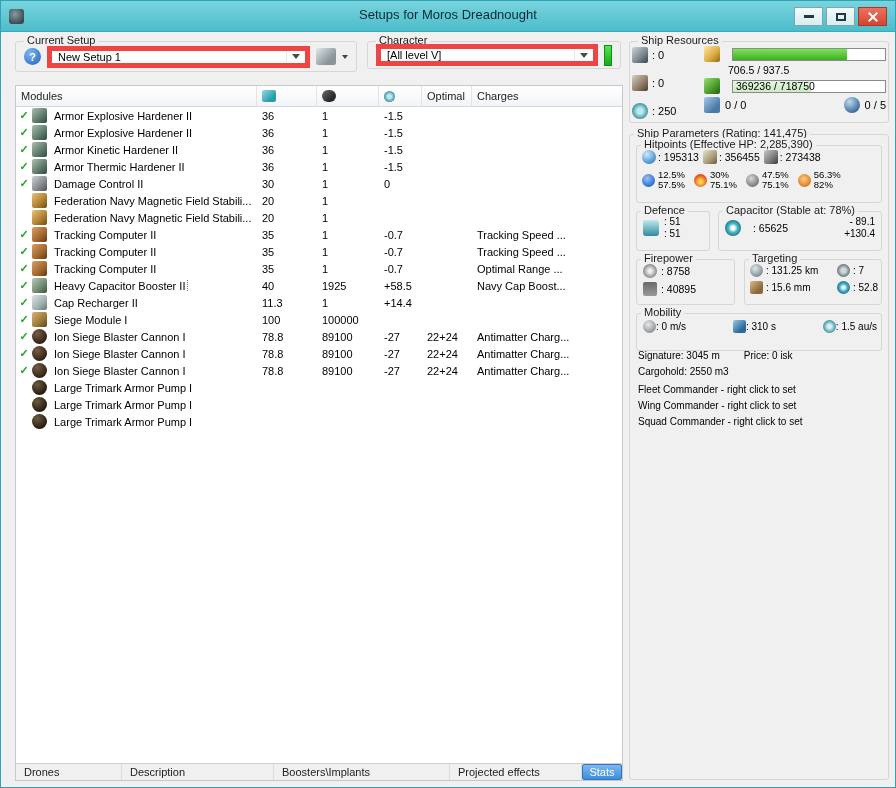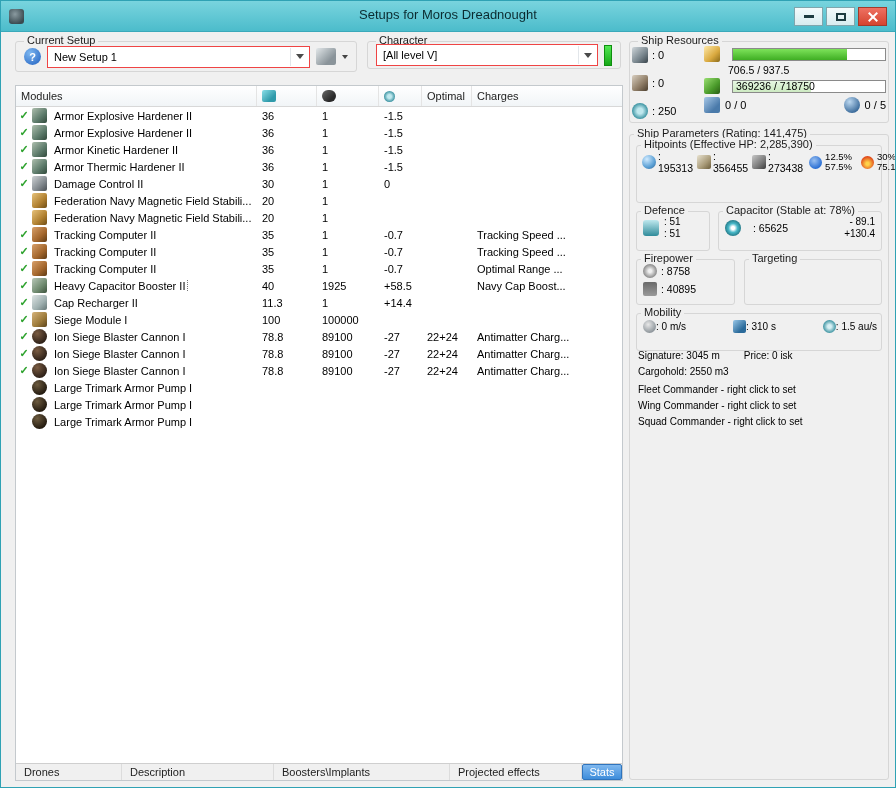--- a/index.html
+++ b/index.html
@@ -21,21 +21,21 @@
   .glyph-close::after{transform:rotate(-45deg);}
 
   .content{position:absolute;top:30px;left:0;right:0;bottom:0;}
 
   
   .gb{position:absolute;border:1px solid #d6d6d6;border-radius:3px;box-sizing:border-box;}
   .gb-label{position:absolute;top:-8px;left:8px;background:#f0f0f0;padding:0 3px;font-size:11px;color:#1a1a1a;white-space:nowrap;}
   .gb-content{position:absolute;left:1px;right:1px;top:1px;bottom:1px;display:flex;align-items:center;padding:0 7px;gap:6px;box-sizing:border-box;}
 
   
-  .combo{position:relative;height:22px;background:#fff;border:1px solid #ef4444;display:flex;align-items:center;font-size:11px;padding-left:6px;box-sizing:border-box;color:#000;}
+  .combo{position:relative;height:22px;background:#fff;border:5px solid #ef4444;display:flex;align-items:center;font-size:11px;padding-left:6px;box-sizing:border-box;color:#000;}
   .combo .arrow{position:absolute;right:1px;top:1px;bottom:1px;width:17px;display:flex;align-items:center;justify-content:center;border-left:1px solid #e2e6ea;background:#fff;}
   .combo .arrow::after{content:"";border-left:4px solid transparent;border-right:4px solid transparent;border-top:5px solid #4a4a4a;}
   .help{width:17px;height:17px;border-radius:50%;background:radial-gradient(circle at 35% 30%,#7db7f0,#1f5fc0);color:#fff;font-size:11px;font-weight:bold;display:flex;align-items:center;justify-content:center;flex:0 0 auto;}
   .tools{width:20px;height:17px;border-radius:2px;background:linear-gradient(135deg,#e3e8ea,#8a949a 70%);flex:0 0 auto;}
   .mini-arrow{width:0;height:0;border-left:3px solid transparent;border-right:3px solid transparent;border-top:4px solid #444;}
   .char-bar{width:8px;height:21px;background:linear-gradient(#52e852,#17a817);border:1px solid #0f8f0f;box-sizing:border-box;flex:0 0 auto;}
 
   
   .ic{width:16px;height:16px;border-radius:2px;flex:0 0 auto;display:inline-block;}
   .ic13{width:13px;height:13px;}
@@ -127,21 +127,21 @@
   .t2{width:176px;}
   .t3{width:132px;}
   .tab-active{flex:1;justify-content:center;padding:0;background:linear-gradient(#7fb8ef,#3e8ddb);border:1px solid #2f74bd;color:#fff;border-radius:2px;}
 
   
   .gb-resources{left:628px;top:10px;width:260px;height:82px;}
   .gb-params{left:628px;top:103px;width:260px;height:646px;}
   .rp{position:absolute;box-sizing:border-box;}
   .rp-row{display:flex;align-items:center;gap:4px;font-size:10.5px;color:#000;}
   .gb-hitpoints{left:6px;top:10px;width:246px;height:58px;}
-  .hp-wrap{position:absolute;left:5px;right:3px;top:4px;display:flex;flex-direction:row;gap:6px;}
+  .hp-wrap{position:absolute;left:5px;right:3px;top:4px;display:flex;flex-direction:column;gap:6px;}
   .hp-row{display:flex;align-items:center;gap:4px;font-size:10.5px;}
   .hp-item{display:flex;align-items:center;gap:2px;}
   .resist-row{display:flex;gap:9px;}
   .resist{display:flex;align-items:center;gap:3px;}
   .resist .vals{display:flex;flex-direction:column;font-size:9.5px;line-height:10px;color:#000;}
   .gb-defence{left:6px;top:76px;width:74px;height:40px;}
   .def-wrap{position:absolute;left:6px;top:4px;display:flex;align-items:center;gap:5px;}
   .def-vals{display:flex;flex-direction:column;font-size:10px;line-height:12px;}
   .gb-capacitor{left:88px;top:76px;width:164px;height:40px;}
   .cap-wrap{position:absolute;left:6px;right:6px;top:4px;display:flex;align-items:center;}
@@ -661,20 +661,38 @@
             </span>
           <span class="rp-row">
               <span class="ic ic14 ic-dps"></span>
               <span>: 40895</span>
             </span>
         </div>
       </div>
 
       <div class="gb rp gb-targeting">
         <span class="gb-label" style="left:4px;">Targeting</span>
+        <div class="tg-wrap">
+          <span class="tg-item">
+              <span class="ic ic13 ic-range"></span>
+              <span>: 131.25 km</span>
+            </span>
+          <span class="tg-item">
+              <span class="ic ic13 ic-maxtargets"></span>
+              <span>: 7</span>
+            </span>
+          <span class="tg-item">
+              <span class="ic ic13 ic-scanres"></span>
+              <span>: 15.6 mm</span>
+            </span>
+          <span class="tg-item">
+              <span class="ic ic13 ic-sensor"></span>
+              <span>: 52.8</span>
+            </span>
+        </div>
       </div>
 
       <div class="gb rp gb-mobility">
         <span class="gb-label" style="left:4px;">Mobility</span>
         <div class="mob-wrap">
           <span class="mob-item">
               <span class="ic ic13 ic-speed"></span>
               <span>: 0 m/s</span>
             </span>
           <span class="mob-item">

